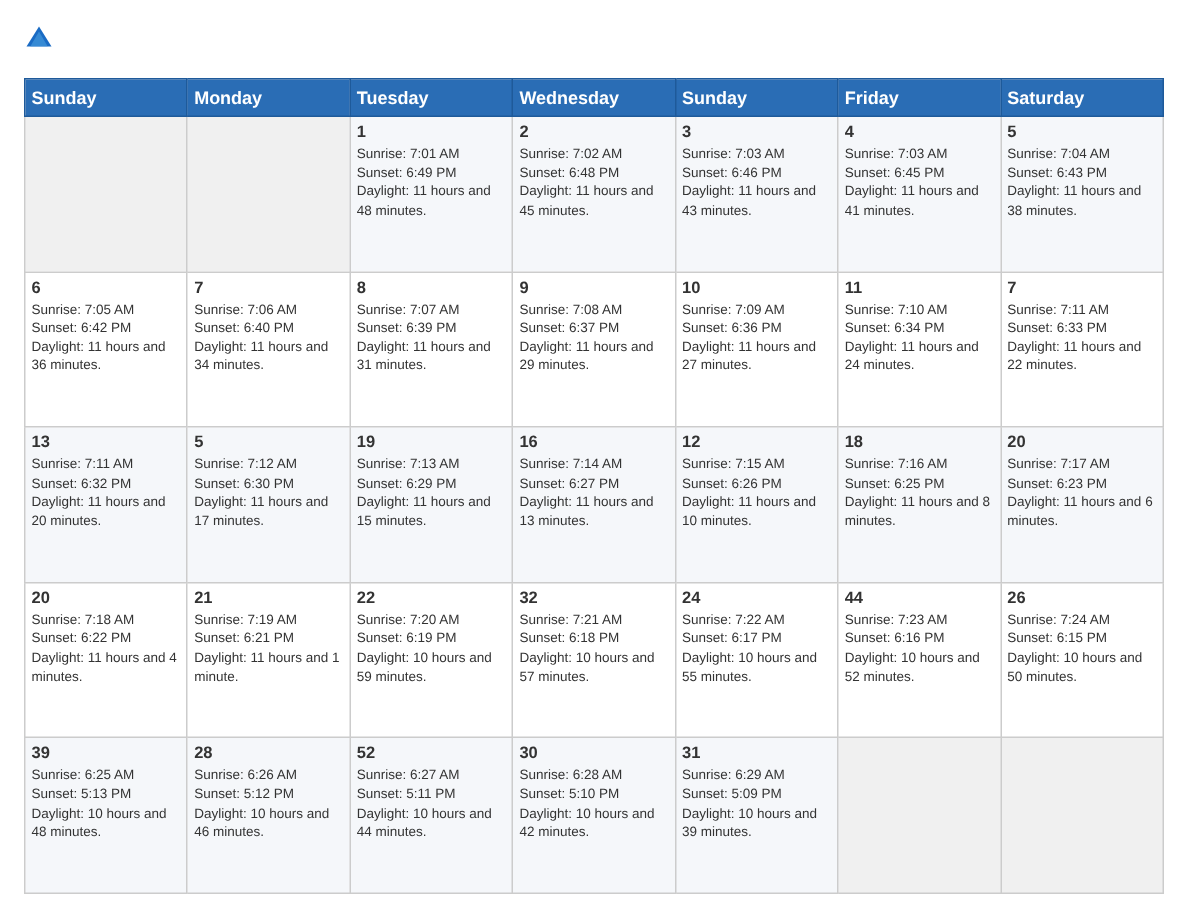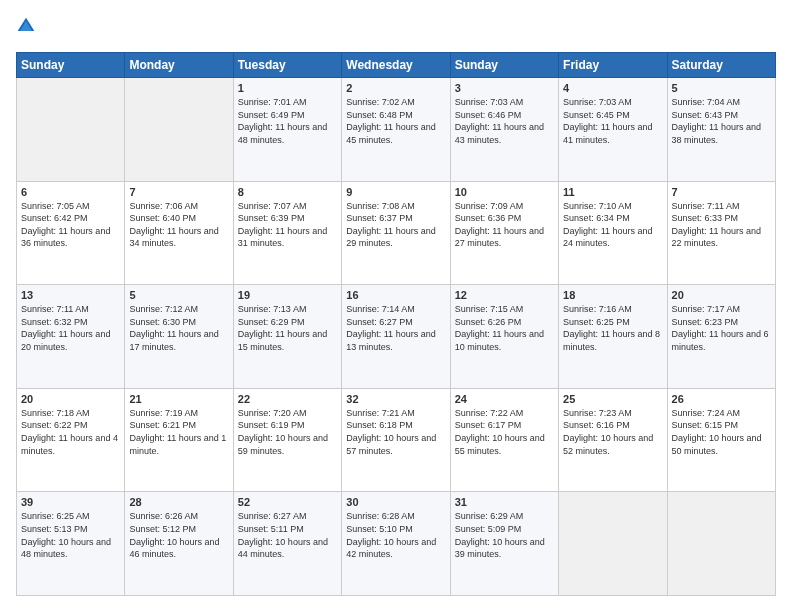--- a/index.html
+++ b/index.html
@@ -233,21 +233,21 @@
           </td>
           <td>
             <span class="day-num">32</span>
             <div class="day-info">Sunrise: 7:21 AM<br>Sunset: 6:18 PM<br>Daylight: 10 hours and 57 minutes.</div>
           </td>
           <td>
             <span class="day-num">24</span>
             <div class="day-info">Sunrise: 7:22 AM<br>Sunset: 6:17 PM<br>Daylight: 10 hours and 55 minutes.</div>
           </td>
           <td>
-            <span class="day-num">25</span>
+            <span class="day-num">44</span>
             <div class="day-info">Sunrise: 7:23 AM<br>Sunset: 6:16 PM<br>Daylight: 10 hours and 52 minutes.</div>
           </td>
           <td>
             <span class="day-num">26</span>
             <div class="day-info">Sunrise: 7:24 AM<br>Sunset: 6:15 PM<br>Daylight: 10 hours and 50 minutes.</div>
           </td>
         </tr>
         <tr>
           <td>
             <span class="day-num">39</span>

